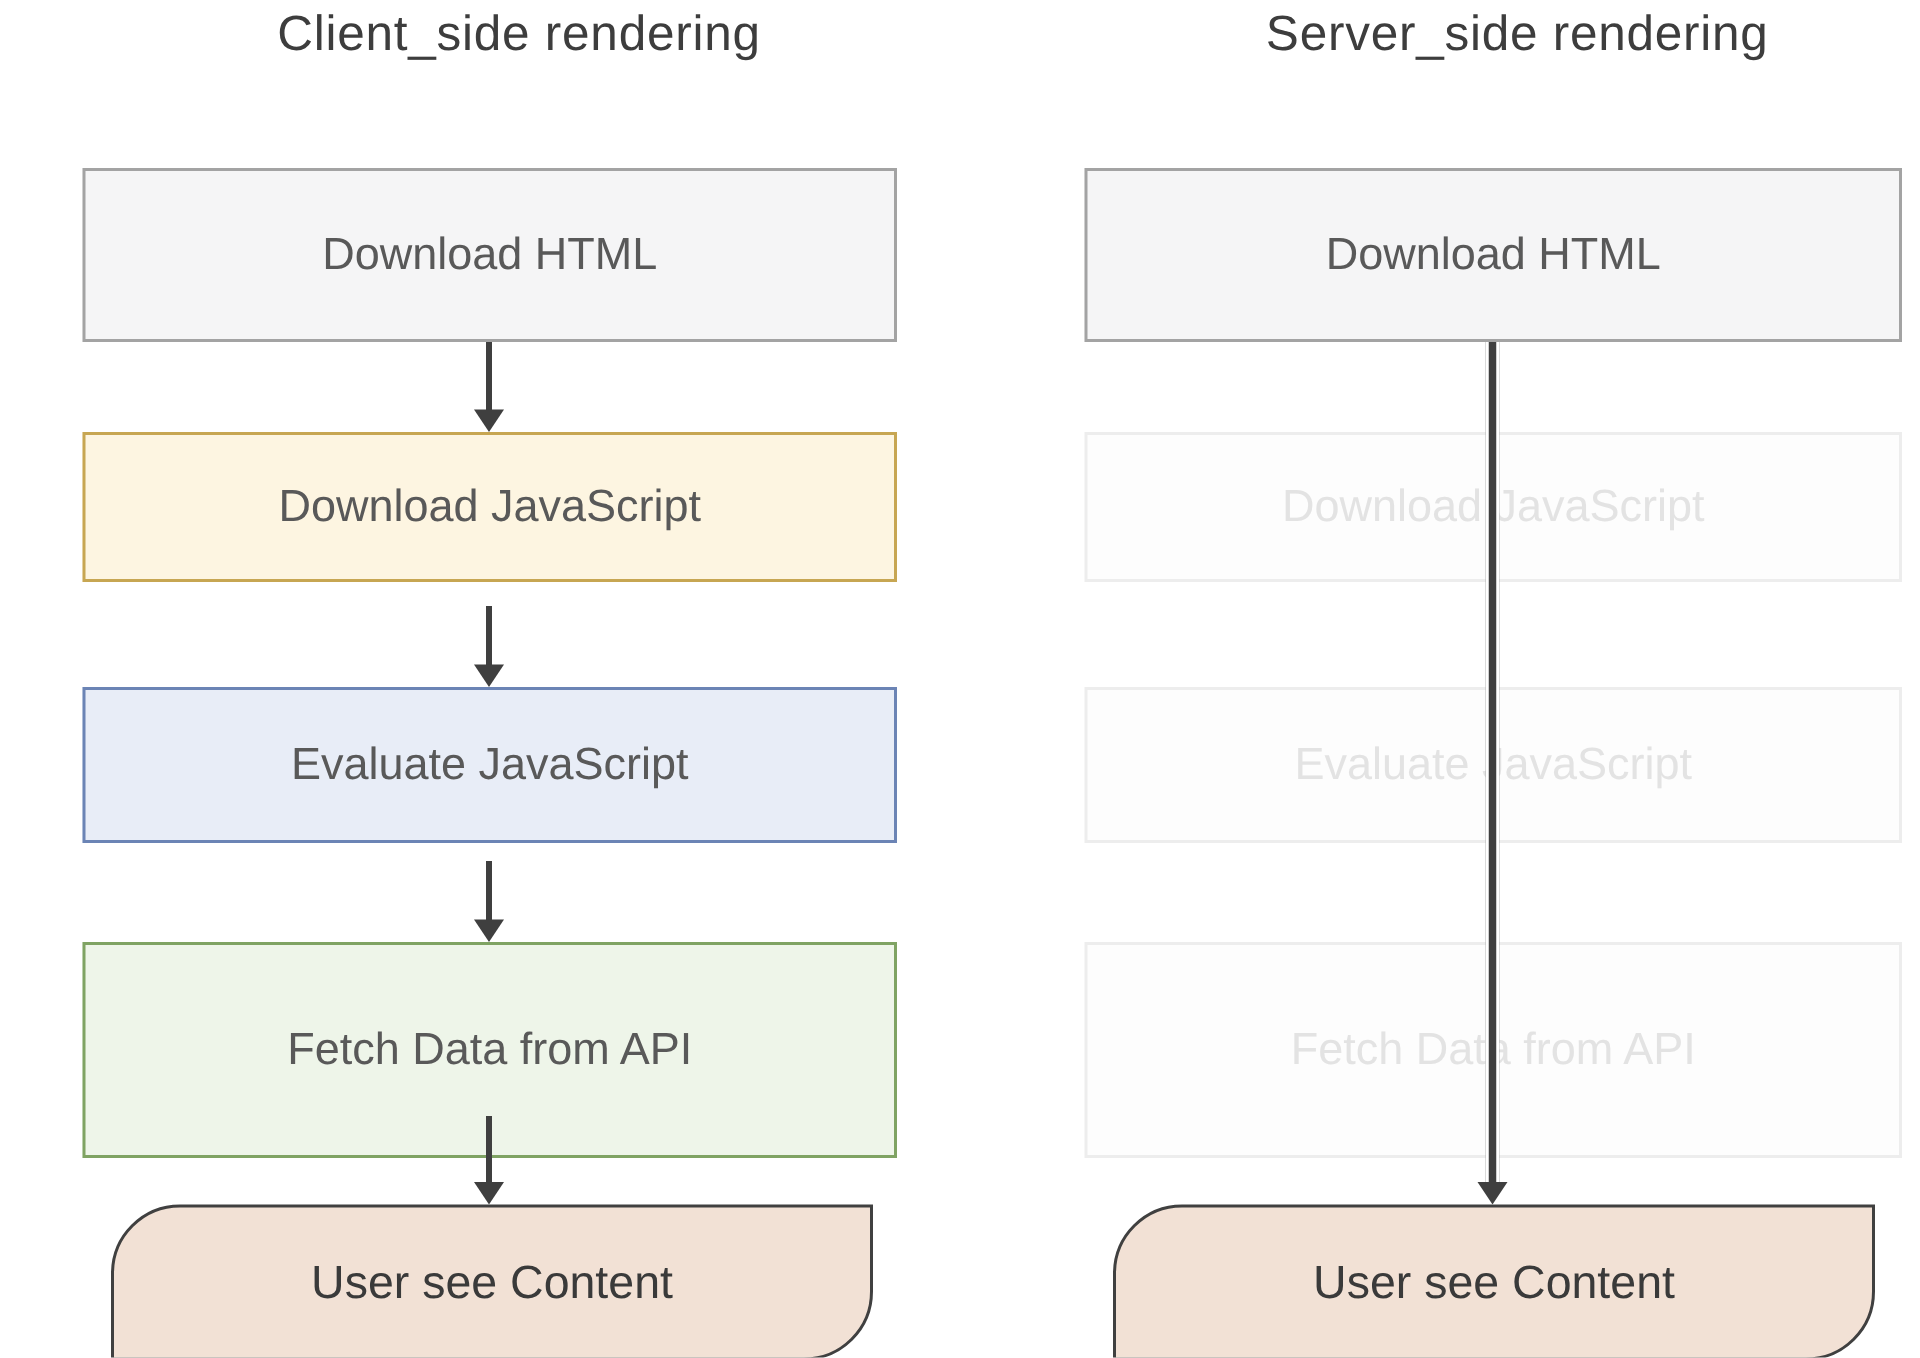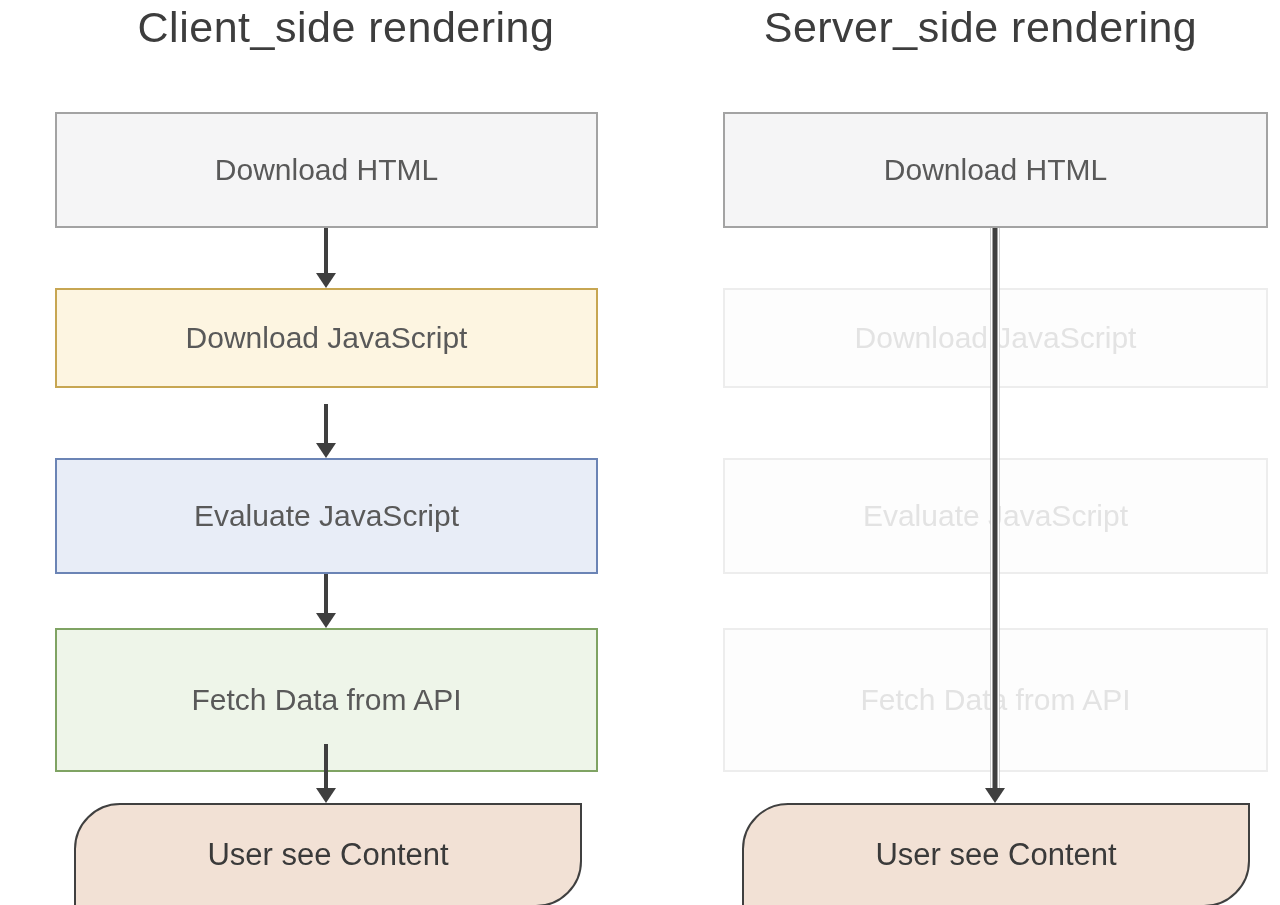--- a/index.html
+++ b/index.html
@@ -2,35 +2,35 @@
 <html><head>
 <meta charset="utf-8">
 <style>
   html,body{margin:0;padding:0}
   body{
     width:1280px;height:905px;position:relative;background:#ffffff;
     font-family:"Liberation Sans", sans-serif;overflow:hidden;
   }
   .canvas{position:absolute;inset:0}
   .title{
-    position:absolute;top:2px;font-size:43px;line-height:1.2;color:#3d3d3d;
+    position:absolute;top:2px;font-size:33px;line-height:1.2;color:#3d3d3d;
     text-align:center;white-space:nowrap;letter-spacing:0.5px;
   }
   .title-left{left:100px;width:492px}
-  .title-right{left:728px;width:505px}
+  .title-right{left:759px;width:505px}
   .node{
     position:absolute;display:flex;align-items:center;justify-content:center;
     font-size:30px;color:#595959;border:2px solid #22c55e;background:#f5f5f6;
     box-sizing:border-box;z-index:1;text-align:center;
   }
   .col-l{left:55px;width:543px}
   .col-r{left:723px;width:545px}
   .row-1{top:112px;height:116px}
   .row-2{top:288px;height:100px}
-  .row-3{top:458px;height:116px}
+  .row-3{top:458px;height:104px}
   .row-4{top:628px;height:144px}
   .row-5{top:803px;height:104px}
   .v-gray{background:#f5f5f6;border-color:#a3a3a3}
   .v-yellow{background:#fdf5e1;border-color:#c7a652}
   .v-blue{background:#e8edf7;border-color:#6b84b5}
   .v-green{background:#eef5e9;border-color:#7fa363}
   .v-peach{
     background:#f2e1d5;border-color:#404040;border-width:2px;
     border-radius:46px 0 46px 0;color:#3a3a3a;font-size:31px;
   }

